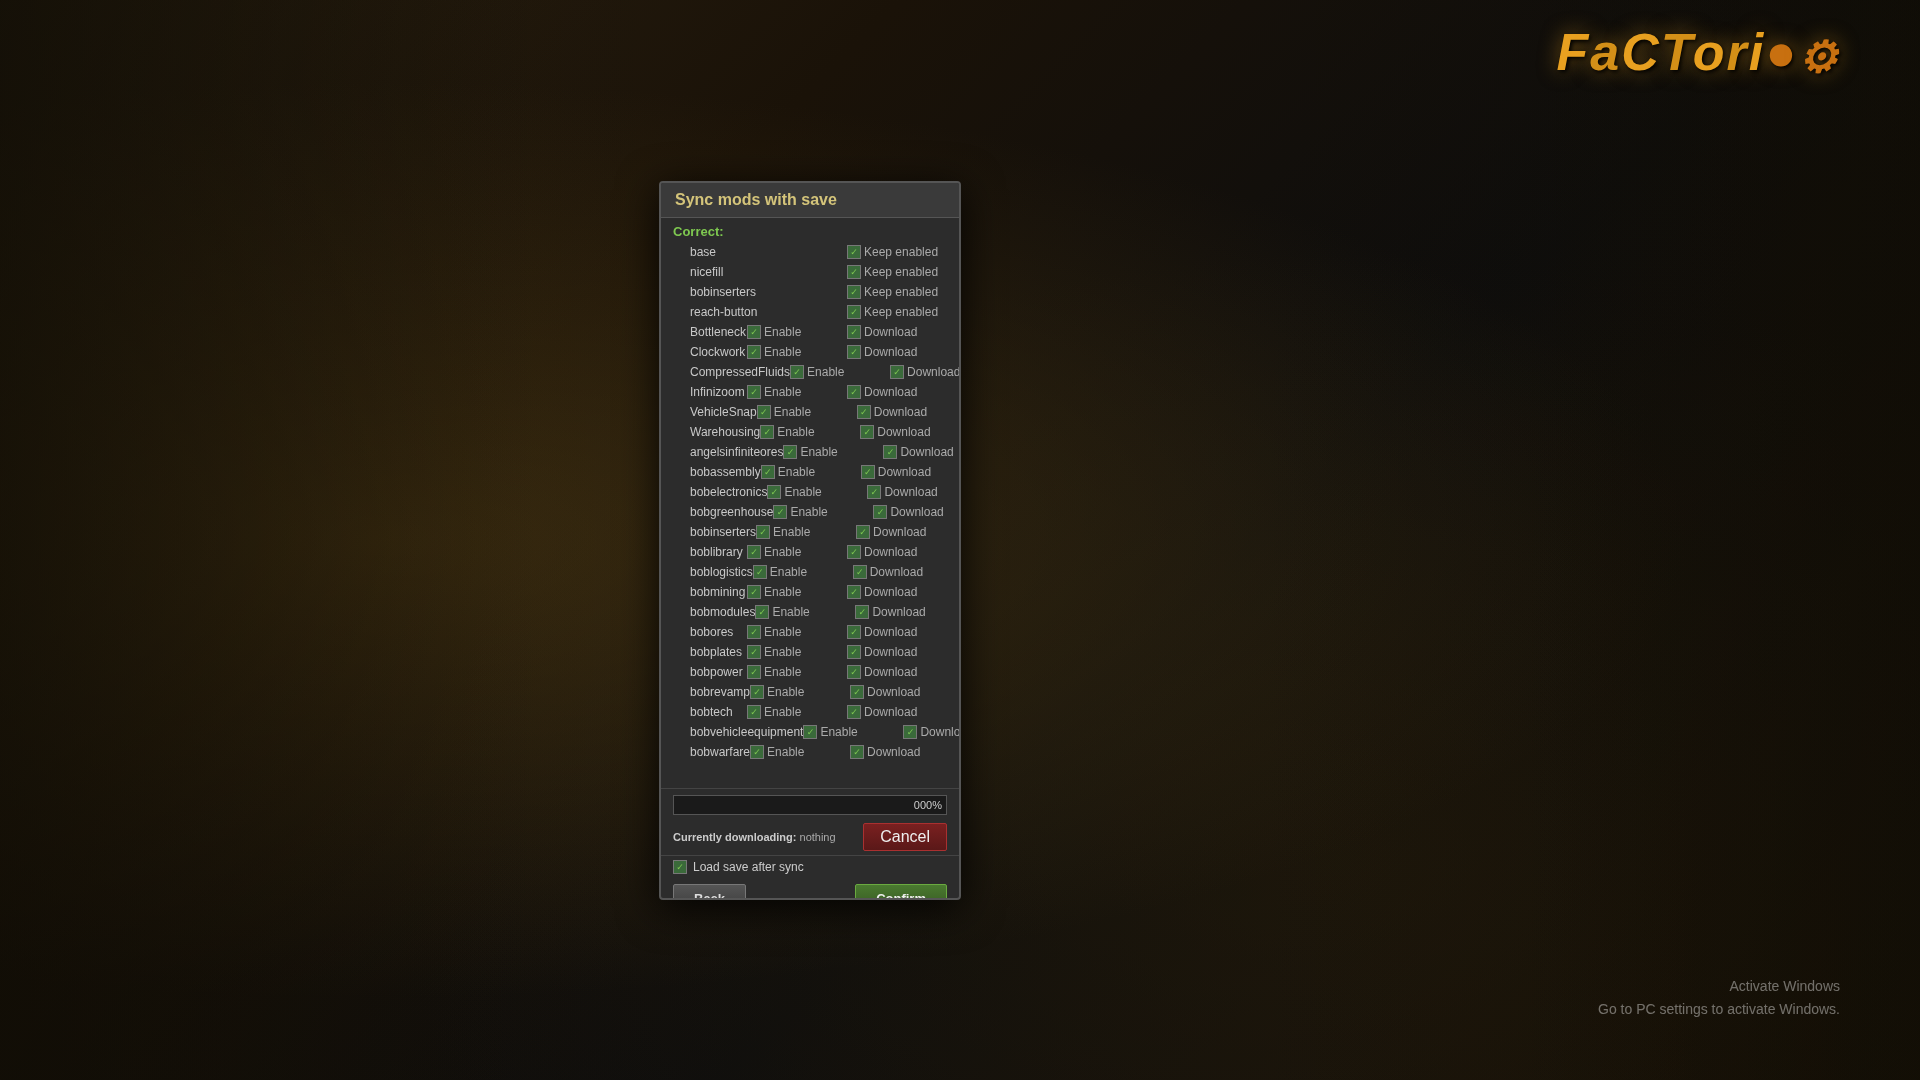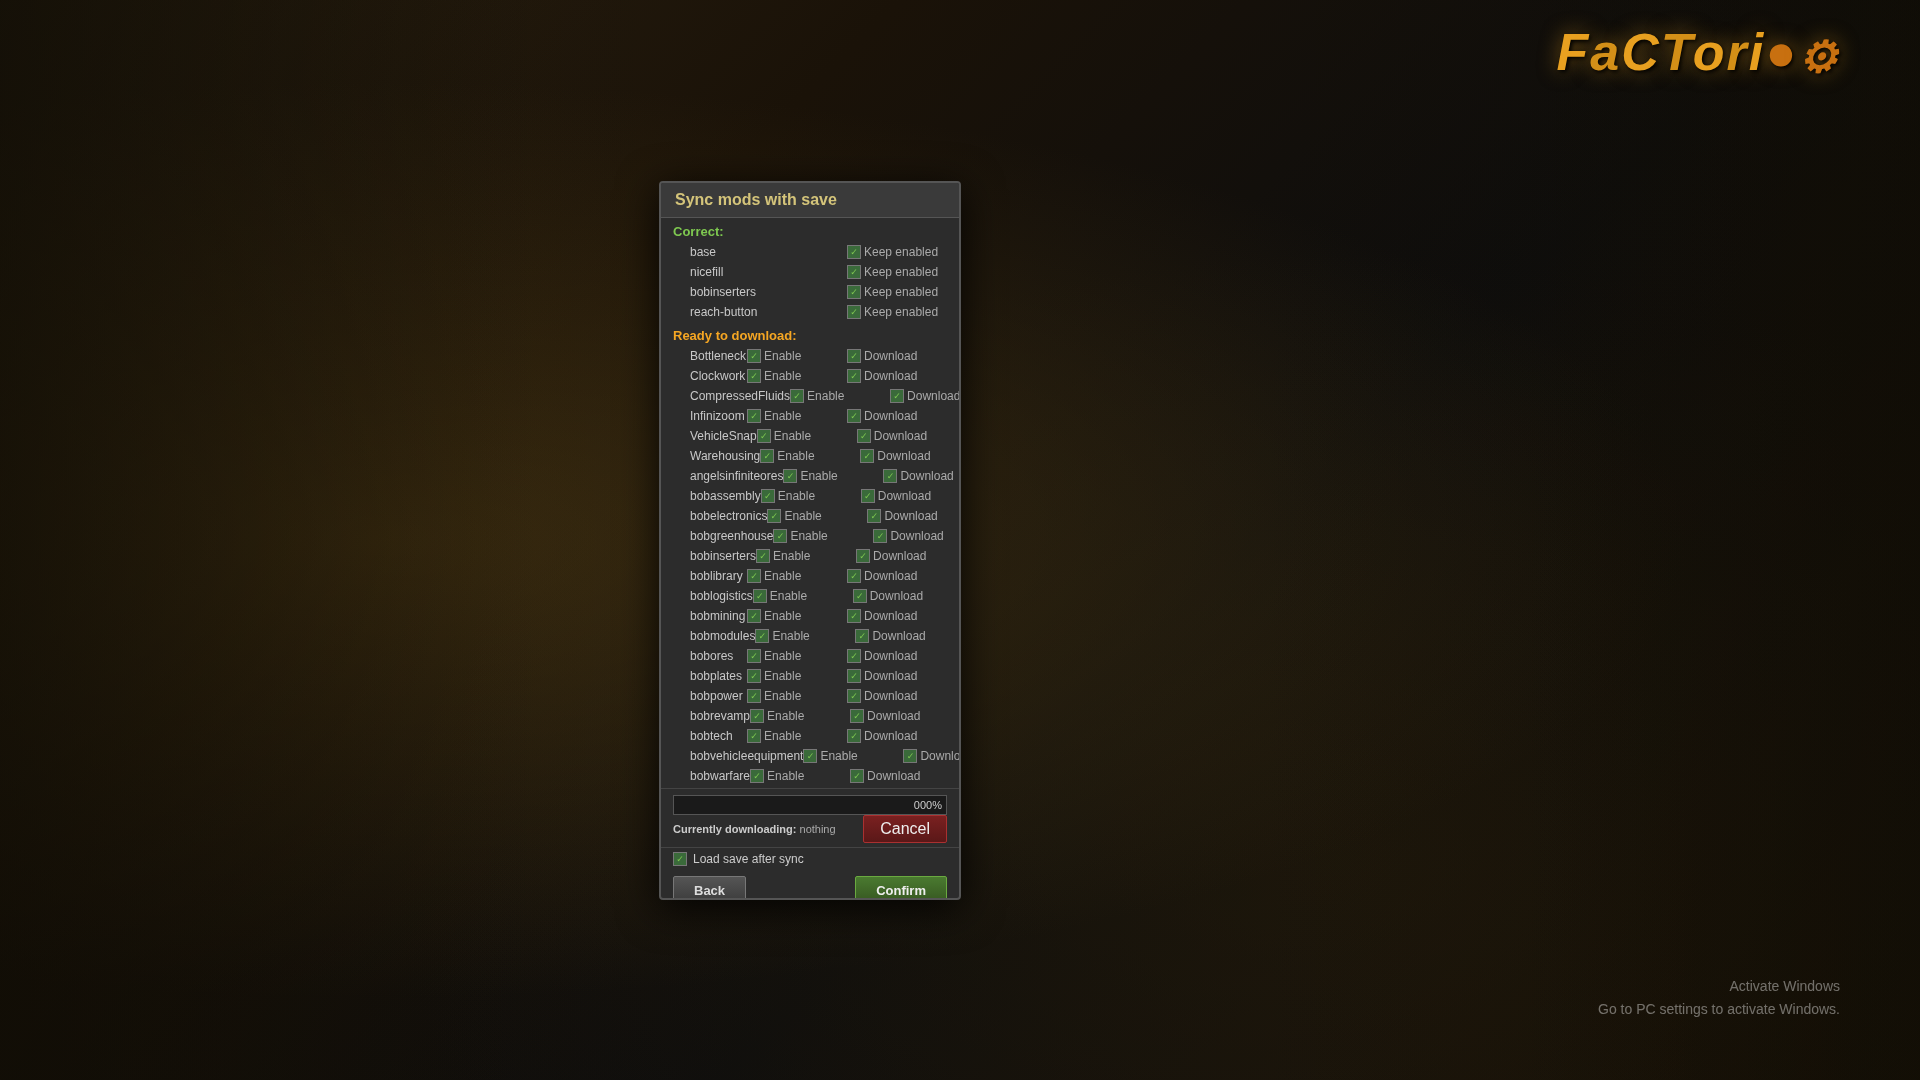--- a/index.html
+++ b/index.html
@@ -172,21 +172,21 @@
     .progress-area {
       padding: 6px 12px 4px;
       border-top: 1px solid #444;
     }
 
     .progress-bar-container {
       background: #1a1a1a;
       border: 1px solid #555;
       height: 20px;
       position: relative;
-      margin-bottom: 0;
+      margin-bottom: 8px;
     }
 
     .progress-bar-fill {
       height: 100%;
       background: #4a7a4a;
       width: 0%;
     }
 
     .progress-text {
       position: absolute;
@@ -331,21 +331,20 @@
           </span>
         </div>
         <div class="mod-row">
           <span class="mod-name">reach-button</span>
           <span class="mod-status">
             <span class="checkbox-icon checked"></span>
             <span>Keep enabled</span>
           </span>
         </div>
 
-        <div class="section-header section-ready">Ready to download:</div>
 
         <div class="mod-row">
           <span class="mod-name">Bottleneck</span>
           <span class="mod-status">
             <span class="checkbox-icon checked"></span>
             <span>Enable</span>
           </span>
           <span class="mod-action">
             <span class="checkbox-icon checked"></span>
             <span>Download</span>

